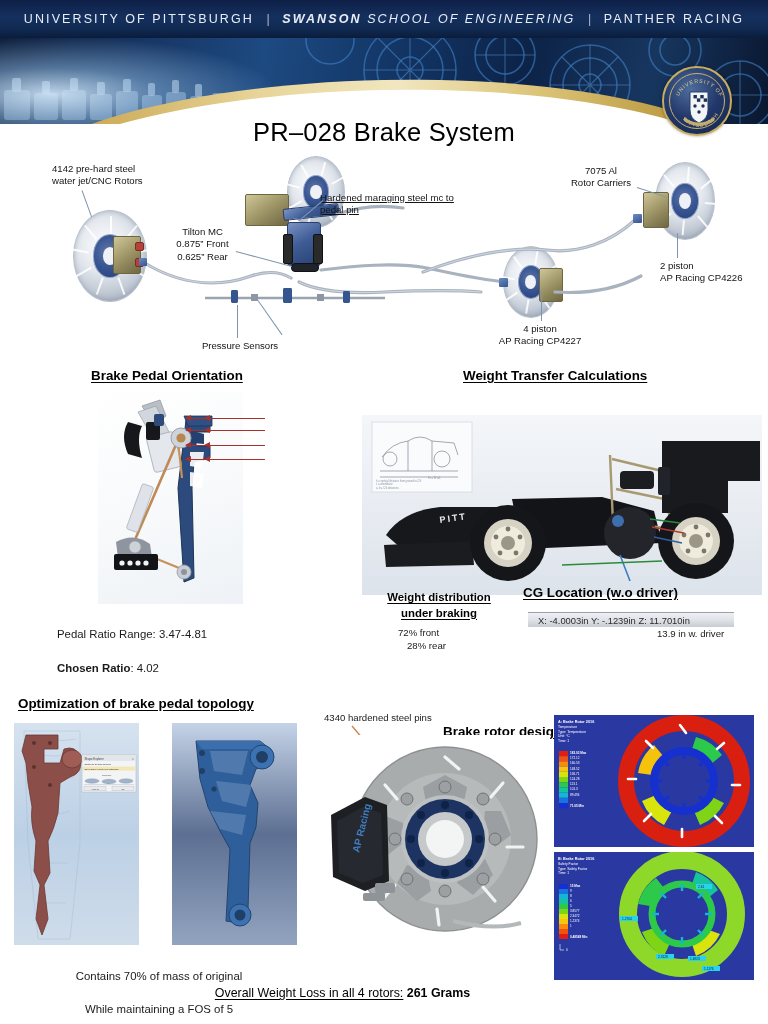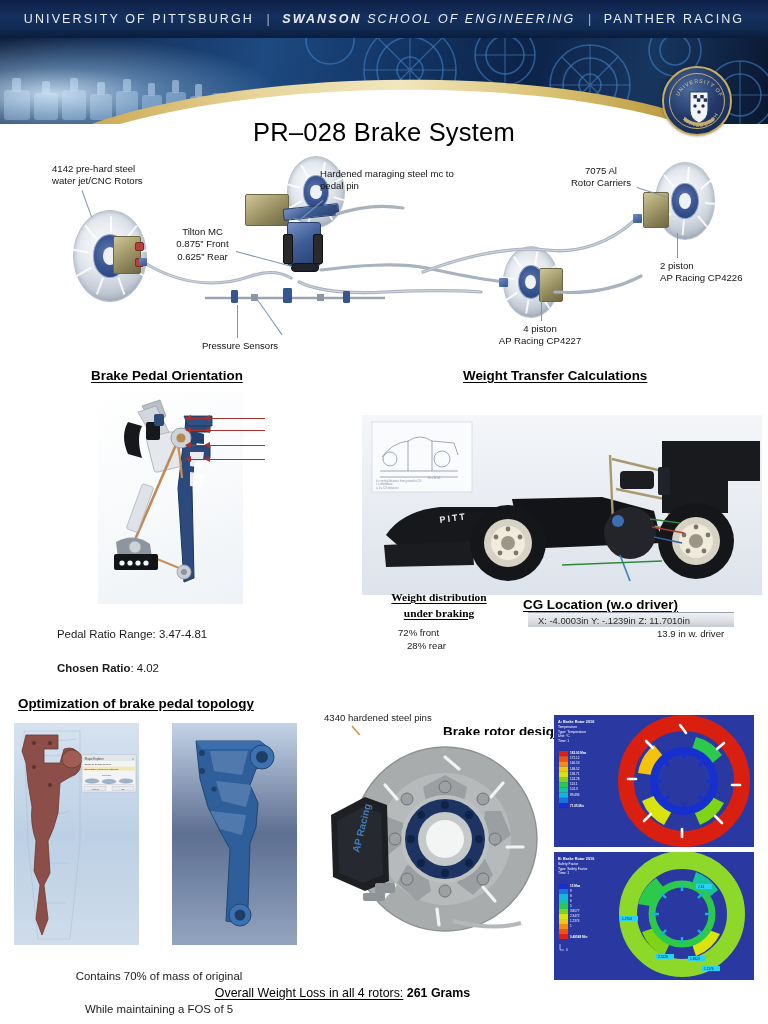--- a/index.html
+++ b/index.html
@@ -249,21 +249,21 @@
     line-height: 12.6px;
     font-family: "Liberation Sans", sans-serif;
     color: #1a1a1a;
     white-space: pre-line;
   }
 
   .wd-head {
     position: absolute;
     font-size: 11.4px; font-weight: bold; line-height: 15.5px;
     text-align: center; text-decoration: underline; text-underline-offset: 2px;
-    font-family: Liberation Serif, serif;
+    font-family: Liberation Sans, sans-serif;
     white-space: pre-line;
   }
 
   #weight-loss-line {
     position: absolute; left: 0; top: 986px; width: 652px;
     text-align: center;
     font-size: 12.4px;
     font-family: "Liberation Sans", sans-serif;
     padding-left: 33px;
   }
@@ -469,21 +469,21 @@
 
 <div class="lbl" style="left:52px;top:163px;width:150px;">4142 pre-hard steel
 water jet/CNC Rotors</div>
 <div class="leader-diag" style="left:82px;top:190px;width:28px;transform:rotate(70deg);"></div>
 
 <div class="lbl c" style="left:150px;top:226px;width:105px;">Tilton MC
 0.875” Front
 0.625” Rear</div>
 <div class="leader-diag" style="left:236px;top:251px;width:58px;transform:rotate(15deg);"></div>
 
-<div class="lbl" style="left:320px;top:168px;width:200px;">Hardened maraging steel mc to
+<div class="lbl" style="left:320px;top:192px;width:200px;text-decoration:underline;">Hardened maraging steel mc to
 pedal pin</div>
 <div class="leader-diag" style="left:323px;top:200px;width:32px;transform:rotate(140deg);"></div>
 
 <div class="lbl c" style="left:556px;top:165px;width:90px;">7075 Al
 Rotor Carriers</div>
 <div class="leader-diag" style="left:637px;top:187px;width:32px;transform:rotate(18deg);"></div>
 
 <div class="lbl" style="left:660px;top:260px;width:110px;">2 piston
 AP Racing CP4226</div>
 <div class="leader v" style="left:677px;top:233px;height:25px;"></div>
@@ -633,21 +633,21 @@
       <path d="M200 150 L300 146" stroke="#2a8a3c"></path>
     </g>
   </svg>
 </div>
 
 <div class="wd-head" style="left:363px;top:590px;width:152px;">Weight distribution
 under braking</div>
 <div class="small-note" style="left:398px;top:627px;">72% front</div>
 <div class="small-note" style="left:407px;top:640px;">28% rear</div>
 
-<div class="sec-head" style="left:523px;top:585px;margin-top:12px;">CG Location (w.o driver)</div>
+<div class="sec-head" style="left:523px;top:585px;">CG Location (w.o driver)</div>
 <div id="cg-readout">
   <span>X: -4.0003in Y: -.1239in Z: 11.7010in</span>
 </div>
 <div class="small-note" style="left:657px;top:628px;">13.9 in w. driver</div>
 
 <div class="sec-head" style="left:18px;top:696px;">Optimization of brake pedal topology</div>
 
 <div class="photo" id="topo-photo-a">
   <svg viewBox="0 0 125 222" width="125" height="222">
     <g stroke="#9db4cd" stroke-width="0.5" fill="none" opacity="0.75">

